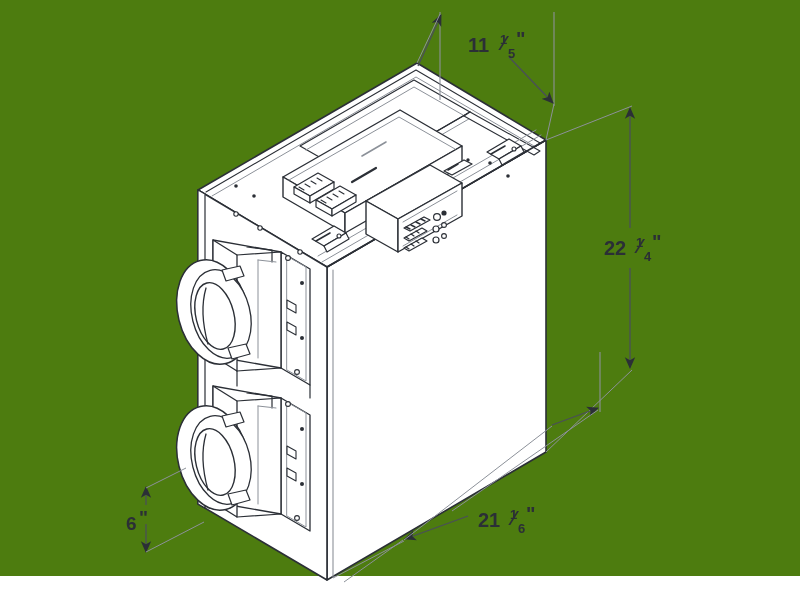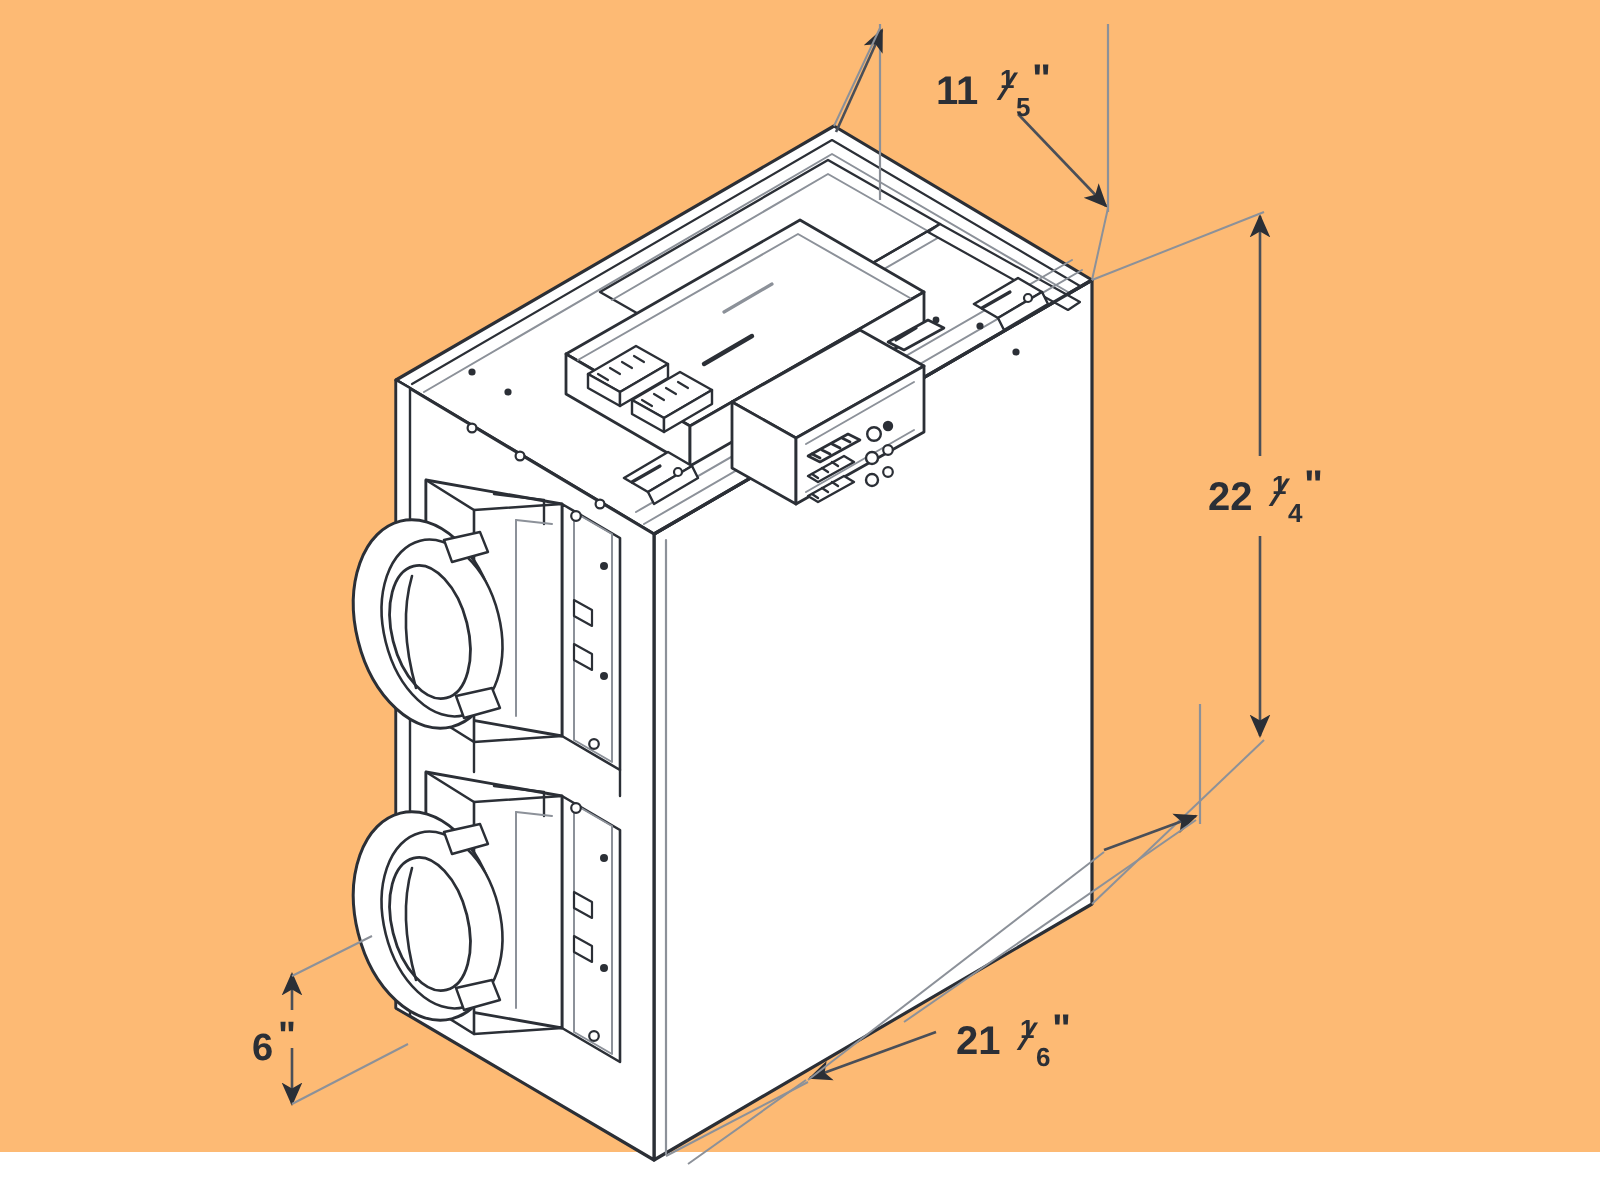--- a/index.html
+++ b/index.html
@@ -11,21 +11,21 @@
   body {
     width: 800px;
     height: 600px;
     overflow: hidden;
     font-family: "Liberation Sans", sans-serif;
   }
   #drawing-root {
     position: relative;
     width: 800px;
     height: 576px;
-    background: #fdba74;
+    background: #4d7c0f;
   }
   #drawing-svg {
     display: block;
     width: 800px;
     height: 600px;
   }
   .dim-text {
     font-family: "Liberation Sans", sans-serif;
     font-weight: 700;
     fill: #2b2f36;

